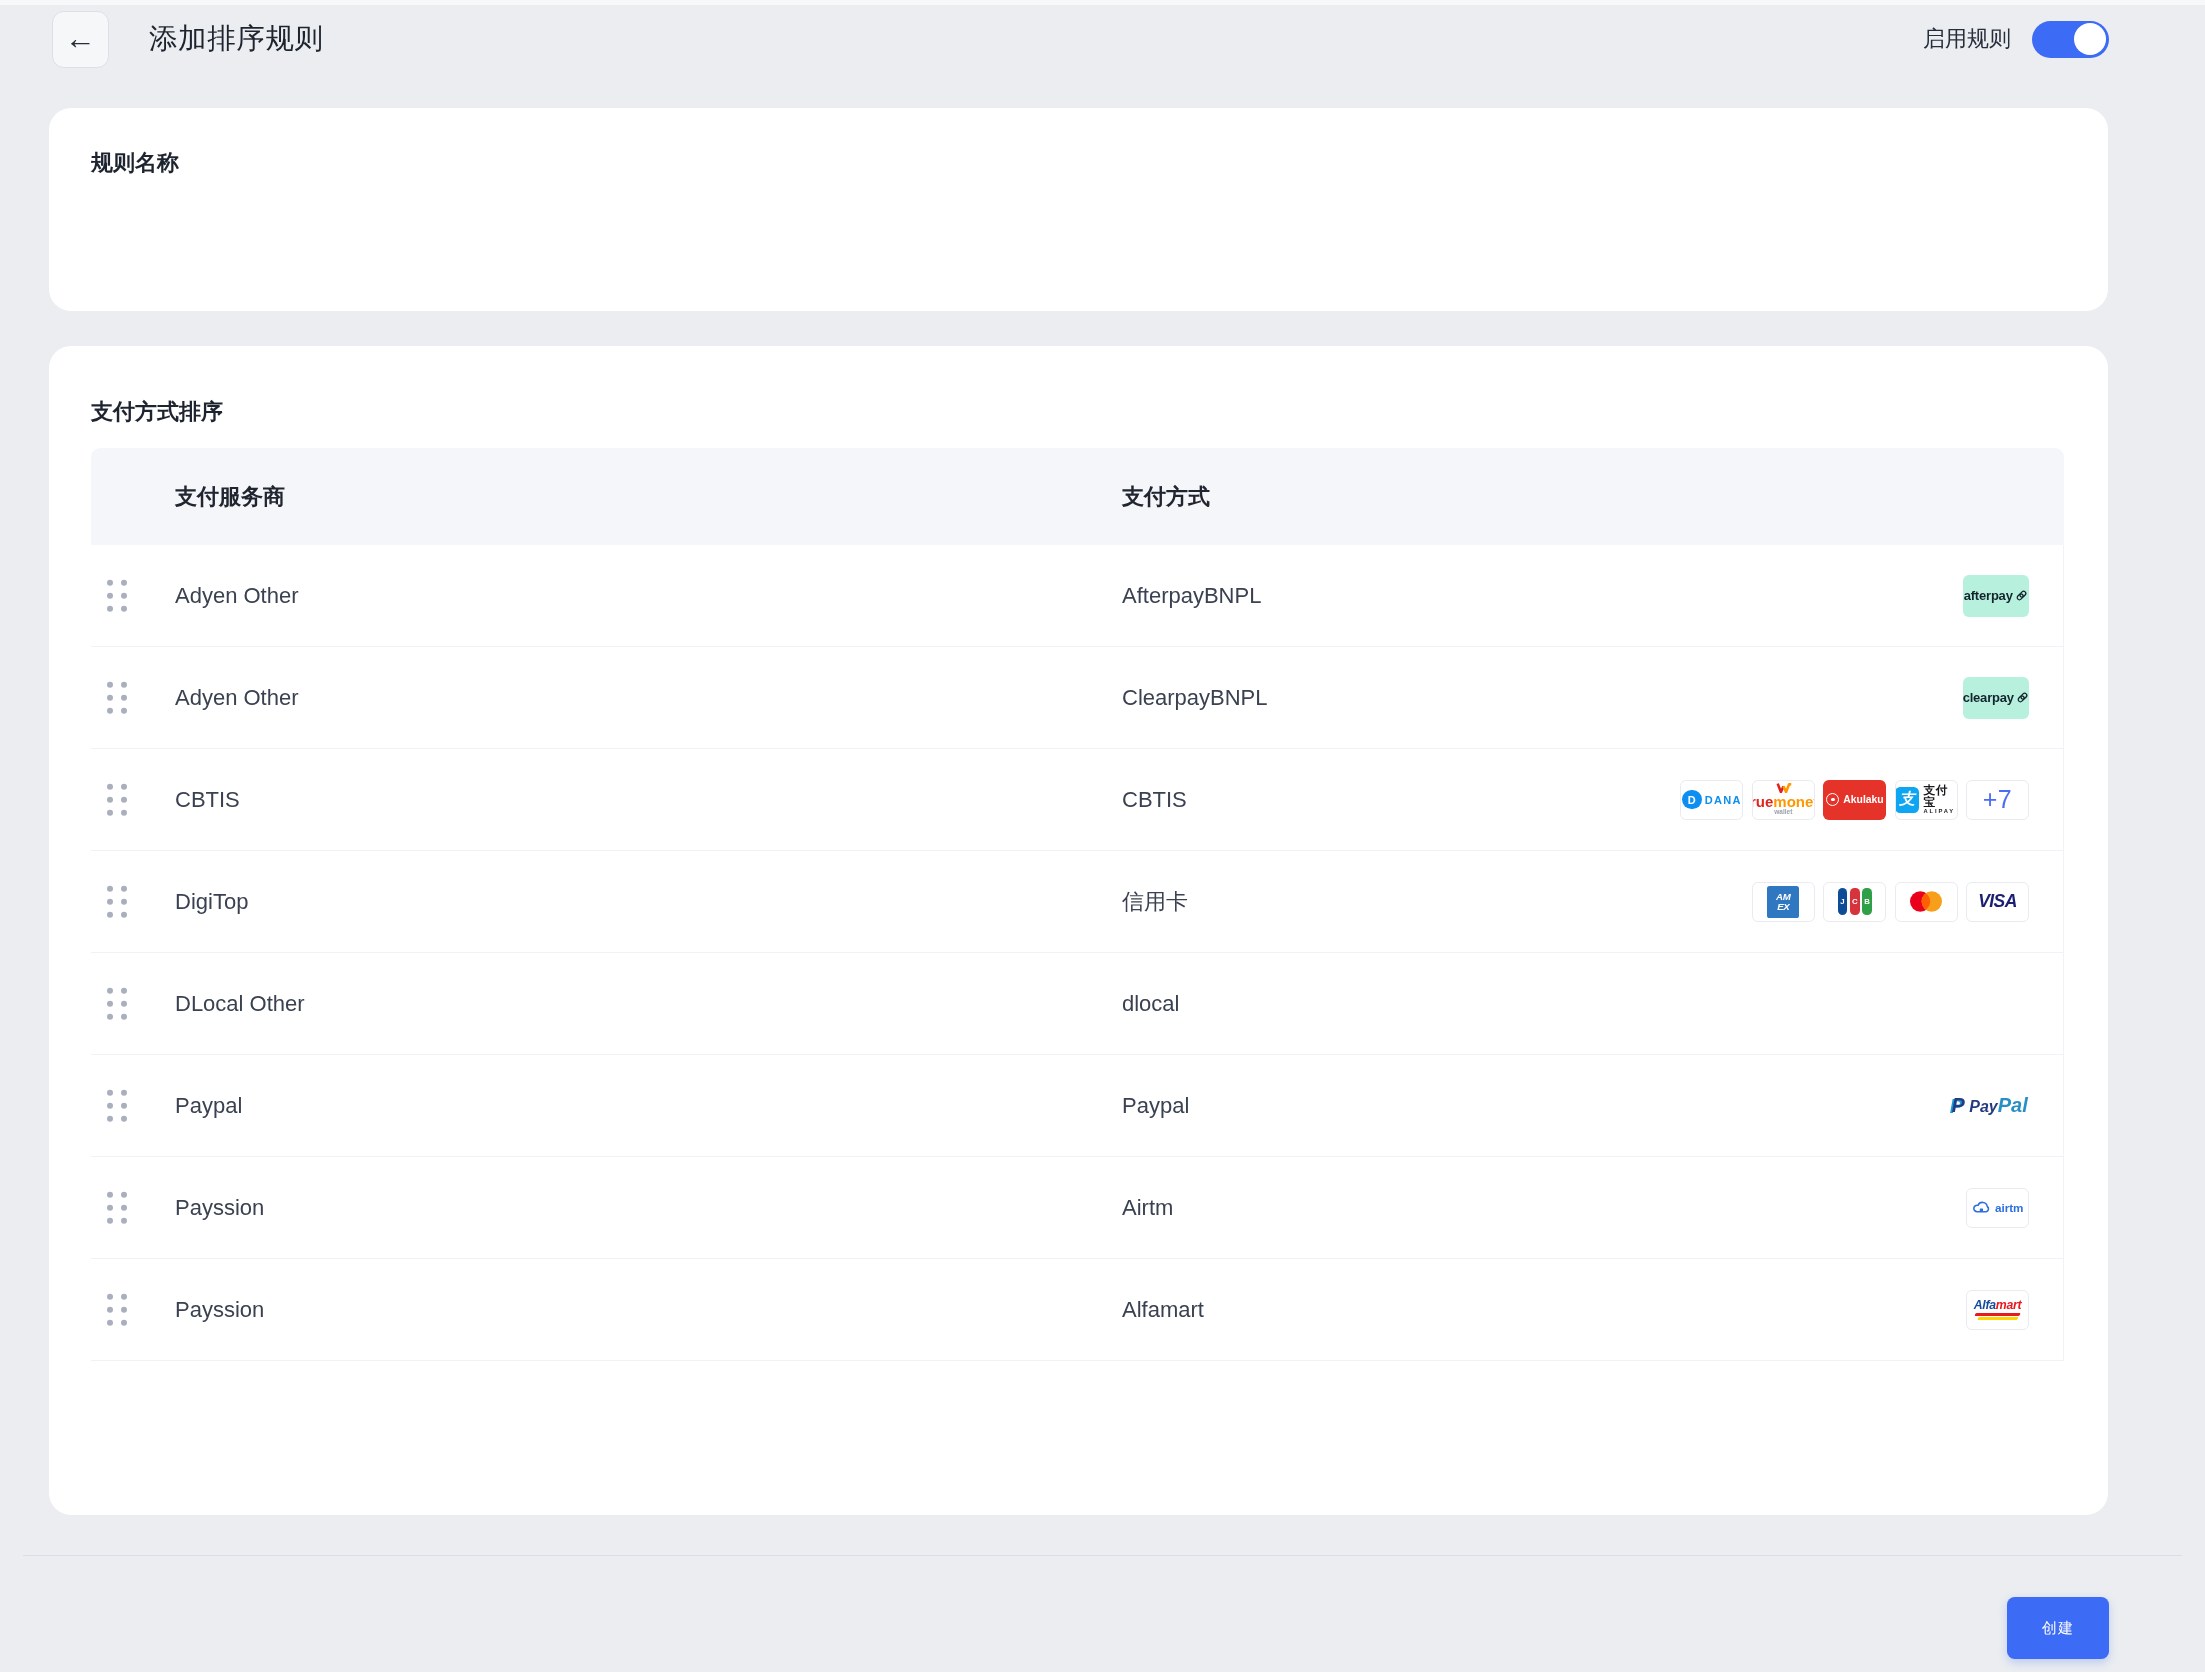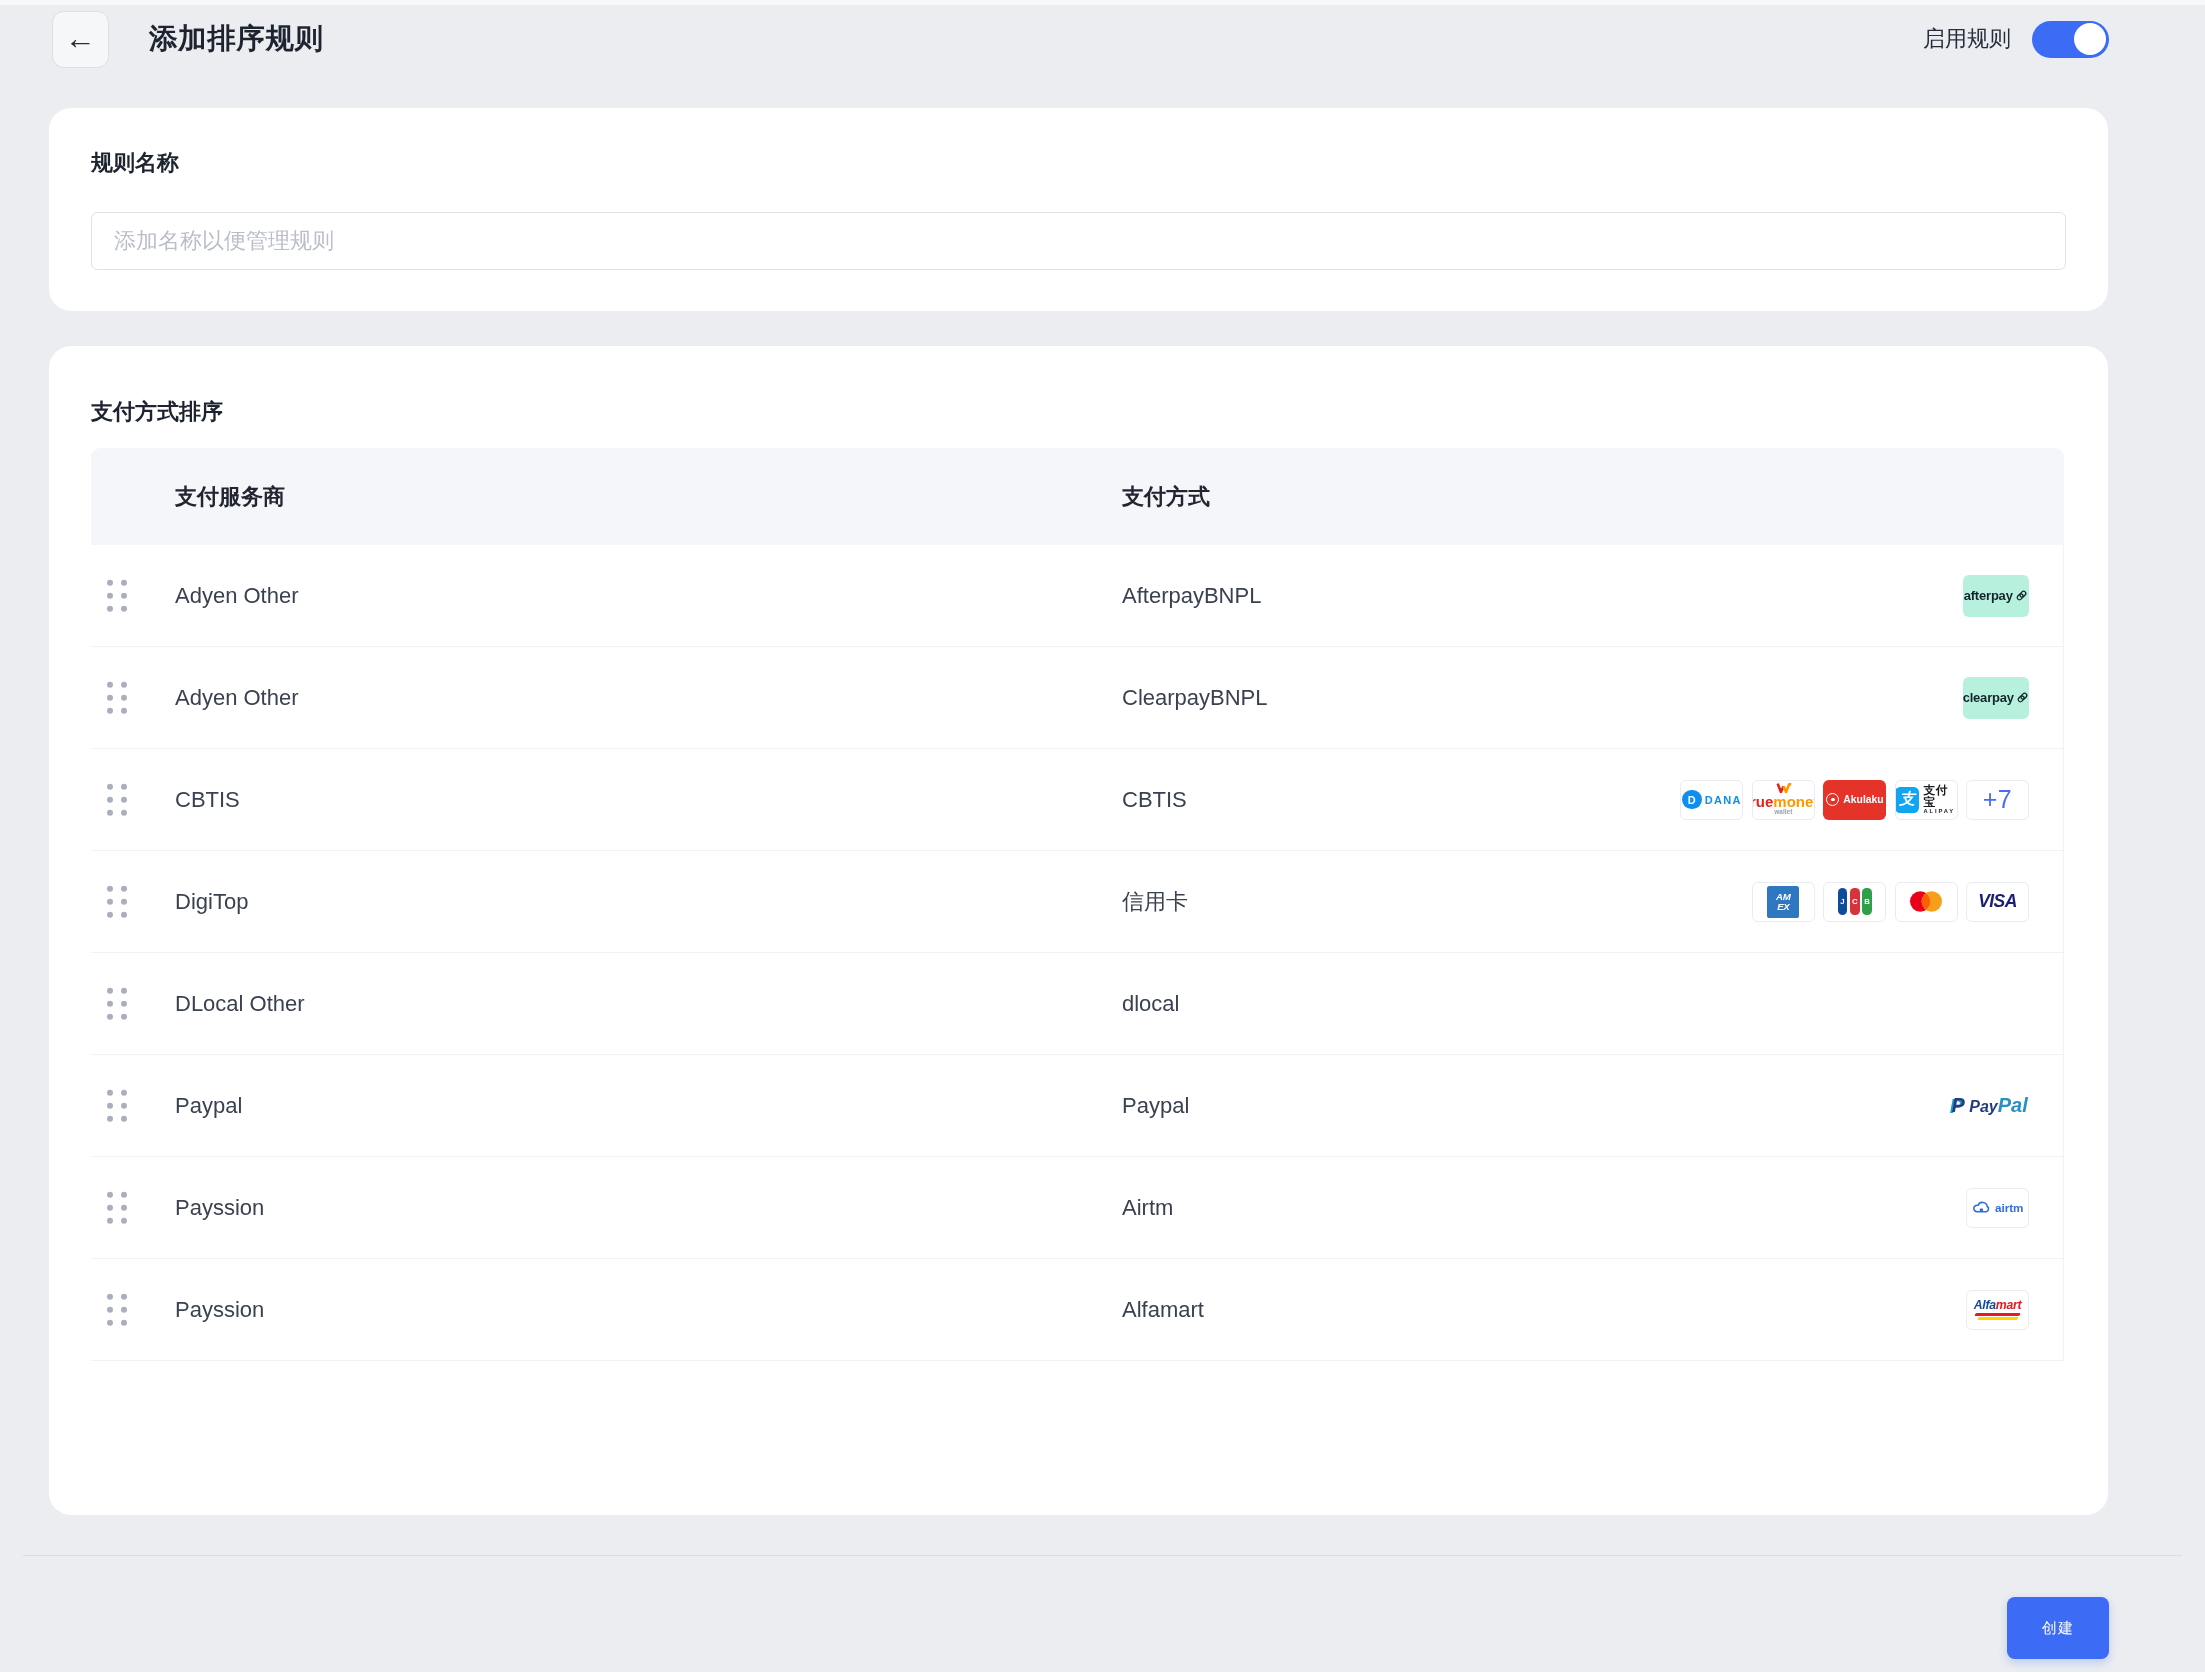--- a/index.html
+++ b/index.html
@@ -11,21 +11,21 @@
   .page{position:relative;width:2205px;height:1673px;background:#ebedf0;}
   .top-strip{position:absolute;top:0;left:0;right:0;height:5.2px;background:#f7f8fa;}
 
   
   .appbar{position:absolute;top:6.5px;left:52px;right:96px;height:65px;display:flex;align-items:center;}
   .back-btn{
     width:57px;height:57px;box-sizing:border-box;border:1.3px solid #dcdfe8;border-radius:11.7px;
     background:rgba(255,255,255,.55);display:flex;align-items:center;justify-content:center;cursor:pointer;
   }
   .back-arrow{font-size:31px;color:#262d3b;line-height:1;transform:translateY(-1.3px);}
-  .page-title{font-size:28.5px;font-weight:700;color:#1e242f;margin-left:40px;letter-spacing:0.6px;}
+  .page-title{font-size:28.5px;font-weight:400;color:#1e242f;margin-left:40px;letter-spacing:0.6px;}
   .appbar-right{margin-left:auto;display:flex;align-items:center;gap:21px;}
   .toggle-label{font-size:22px;color:#262d3b;}
   .toggle{position:relative;width:77px;height:37px;border-radius:19px;background:#3c6bf5;cursor:pointer;flex:0 0 auto;}
   .toggle-knob{position:absolute;top:2.6px;right:3.2px;width:32px;height:32px;border-radius:50%;background:#ffffff;}
 
   
   .card{position:absolute;left:49px;width:2059px;background:#ffffff;border-radius:22px;box-sizing:border-box;}
   .card-rule{top:108px;height:203px;padding:40px 42px 0 42px;}
   .field-label{font-size:22px;font-weight:700;color:#1e242f;}
   .rule-input{
@@ -124,21 +124,20 @@
     <div class="appbar-right">
       <span class="toggle-label">启用规则</span>
       <div class="toggle">
         <div class="toggle-knob"></div>
       </div>
     </div>
   </div>
 
   <div class="card card-rule">
     <div class="field-label">规则名称</div>
-    <input class="rule-input" type="text" placeholder="添加名称以便管理规则" style="">
   </div>
 
   <div class="card card-sort">
     <div class="sec-title">支付方式排序</div>
     <div class="ptable">
       <div class="thead">
         <span class="th-provider">支付服务商</span>
         <span class="th-method">支付方式</span>
       </div>
       <div class="rows" id="rows">

